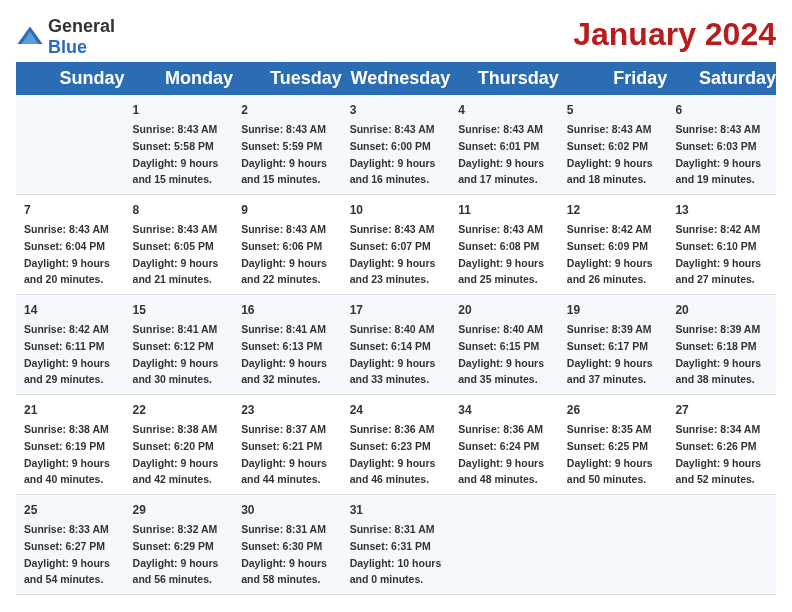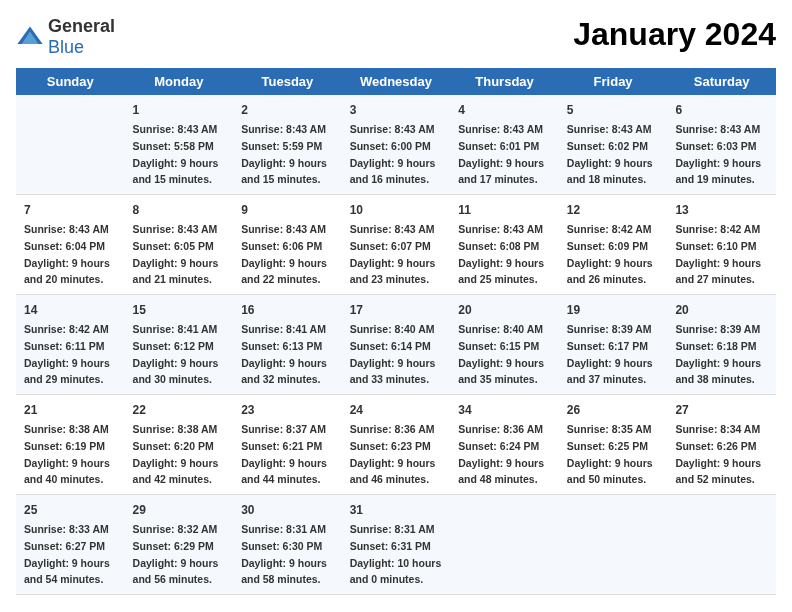--- a/index.html
+++ b/index.html
@@ -7,66 +7,66 @@
       font-family: Arial, sans-serif;
       background: #fff;
       width: 792px;
       min-height: 612px;
       padding: 16px;
     }
     .header-section {
       display: flex;
       justify-content: space-between;
       align-items: flex-start;
-      margin-bottom: 10px;
+      margin-bottom: 4px;
     }
     .logo {
       display: flex;
       align-items: center;
       gap: 4px;
     }
     .logo-text-general {
       font-size: 18px;
       font-weight: bold;
       color: #333;
     }
     .logo-text-blue {
       font-size: 18px;
-      font-weight: normal;
+      font-weight: bold;
       color: #2a6db5;
     }
     .logo-icon {
       width: 28px;
       height: 28px;
     }
     .title-section {
       text-align: right;
     }
     .main-title {
       font-size: 32px;
       font-weight: bold;
-      color: #000000;
+      color: #b91c1c;
     }
     .subtitle {
       font-size: 16px;
       color: #555;
     }
     table {
       width: 100%;
       border-collapse: collapse;
       font-size: 11px;
     }
     thead tr {
       background-color: #2a6db5;
       color: white;
     }
     thead th {
-      padding: 6px 8px;
-      text-align: center;
-      font-size: 13px;
+      padding: 6px 0;
+      text-align: right;
+      font-size: 18px;
       font-weight: bold;
     }
     tbody tr {
       border-bottom: 1px solid #ddd;
     }
     tbody tr:nth-child(odd) {
       background-color: #f5f8fc;
     }
     tbody tr:nth-child(even) {
       background-color: #ffffff;

